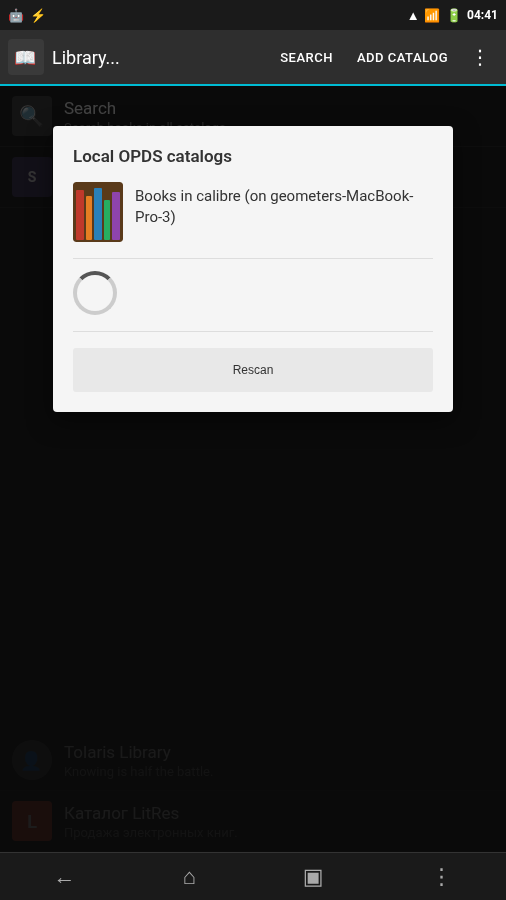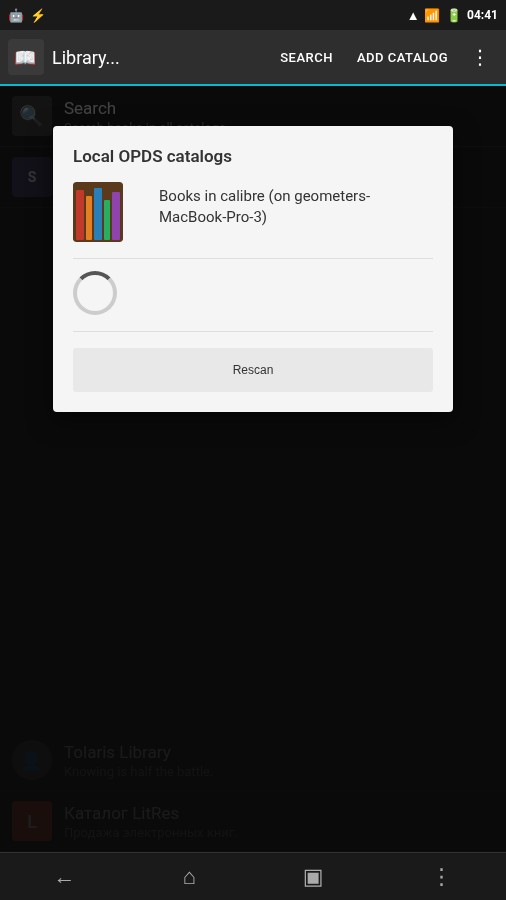--- a/index.html
+++ b/index.html
@@ -162,21 +162,20 @@
       color: #333;
       font-size: 17px;
       font-weight: 600;
       margin-bottom: 16px;
     }
 
     .dialog-item {
       display: flex;
       align-items: flex-start;
       margin-bottom: 16px;
-      gap: 24px;
     }
 
     .dialog-item-icon {
       width: 50px;
       height: 60px;
       flex-shrink: 0;
       margin-right: 12px;
       border-radius: 3px;
       overflow: hidden;
     }

